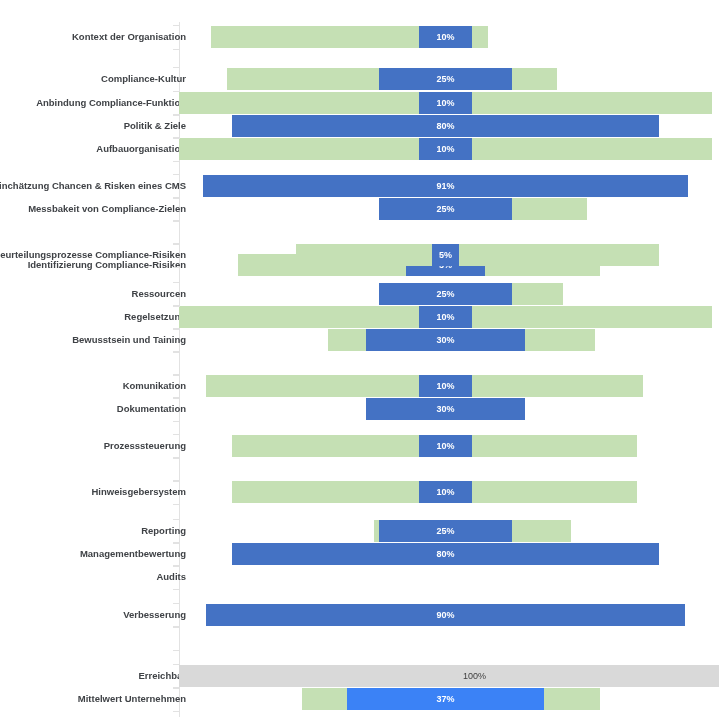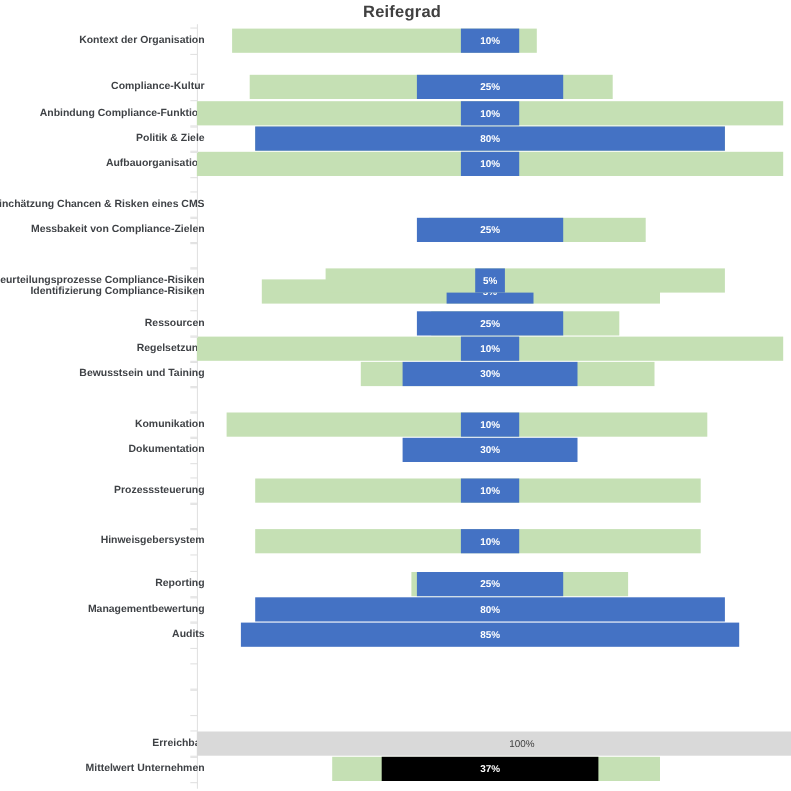--- a/index.html
+++ b/index.html
@@ -86,41 +86,40 @@
     background: #4472c4;
     color: #ffffff;
     font-size: 9px;
     font-weight: bold;
     display: flex;
     align-items: center;
     justify-content: center;
     white-space: nowrap;
     box-sizing: border-box;
   }
-  .bar-value.accent-dark { background: #000000; }
+  .bar-value.accent-dark { background: #3b82f6; }
   .bar-value .lbl { position: relative; top: 0px; }
   .label-outside {
     position: absolute;
     top: 0;
     height: 100%;
     display: flex;
     align-items: center;
     justify-content: center;
     font-size: 9px;
     color: #404040;
     width: 100%;
     left: 0;
   }
 </style>
 </head>
 <body>
 
 <div id="chart-root">
 
-  <div class="chart-title">Reifegrad</div>
 
   <div class="axis-line"></div>
   <div class="plot" id="plot">
       <div class="row" style="top: 26px; height: 22px;">
         <div class="row-label" style="top: 0px; height: 22px; line-height: 22px;">Kontext der Organisation</div>
         <div class="bar-band band-green" style="left: 210.98px; width: 277.16px;"></div>
         <div class="bar-value" style="left: 418.85px; width: 53.3px;">
           <span class="lbl">10%</span>
         </div>
       </div>
@@ -147,20 +146,23 @@
       </div>
       <div class="row" style="top: 138px; height: 22px;">
         <div class="row-label" style="top: 0px; height: 22px; line-height: 22px;">Aufbauorganisation</div>
         <div class="bar-band band-green" style="left: 179px; width: 533px;"></div>
         <div class="bar-value" style="left: 418.85px; width: 53.3px;">
           <span class="lbl">10%</span>
         </div>
       </div>
       <div class="row" style="top: 175px; height: 22px;">
         <div class="row-label" style="top: 0px; height: 22px; line-height: 22px;">Einchätzung Chancen &amp; Risken eines CMS</div>
+        <div class="bar-value" style="left: 202.985px; width: 485.03px;">
+          <span class="lbl">91%</span>
+        </div>
       </div>
       <div class="row" style="top: 198px; height: 22px;">
         <div class="row-label" style="top: 0px; height: 22px; line-height: 22px;">Messbakeit von Compliance-Zielen</div>
         <div class="bar-band band-green" style="left: 389.535px; width: 197.21px;"></div>
         <div class="bar-value" style="left: 378.875px; width: 133.25px;">
           <span class="lbl">25%</span>
         </div>
       </div>
       <div class="row" style="top: 221px; height: 22px; margin-top: 33px;">
         <div class="row-label" style="top: 0px; height: 22px; line-height: 22px;">Identifizierung Compliance-Risiken</div>
@@ -232,22 +234,25 @@
         </div>
       </div>
       <div class="row" style="top: 543px; height: 22px;">
         <div class="row-label" style="top: 0px; height: 22px; line-height: 22px;">Managementbewertung</div>
         <div class="bar-value" style="left: 232.3px; width: 426.4px;">
           <span class="lbl">80%</span>
         </div>
       </div>
       <div class="row" style="top: 566px; height: 22px;">
         <div class="row-label" style="top: 0px; height: 22px; line-height: 22px;">Audits</div>
-        <div class="bar-value" style="left: 218.975px; width: 453.05px;">
-          <span class="lbl">85%</span>
+      </div>
+      <div class="row" style="top: 604px; height: 22px;">
+        <div class="row-label" style="top: 0px; height: 22px; line-height: 22px;">Verbesserung</div>
+        <div class="bar-value" style="left: 205.65px; width: 479.7px;">
+          <span class="lbl">90%</span>
         </div>
       </div>
       <div class="row" style="top: 665px; height: 22px;">
         <div class="row-label" style="top: 0px; height: 22px; line-height: 22px;">Erreichbar</div>
         <div class="bar-band band-gray" style="left: 179px; width: 591px; text-decoration: underline;">
           <div class="label-outside">100%</div>
         </div>
       </div>
       <div class="row" style="top: 688px; height: 22px;">
         <div class="row-label" style="top: 0px; height: 22px; line-height: 22px;">Mittelwert Unternehmen</div>

